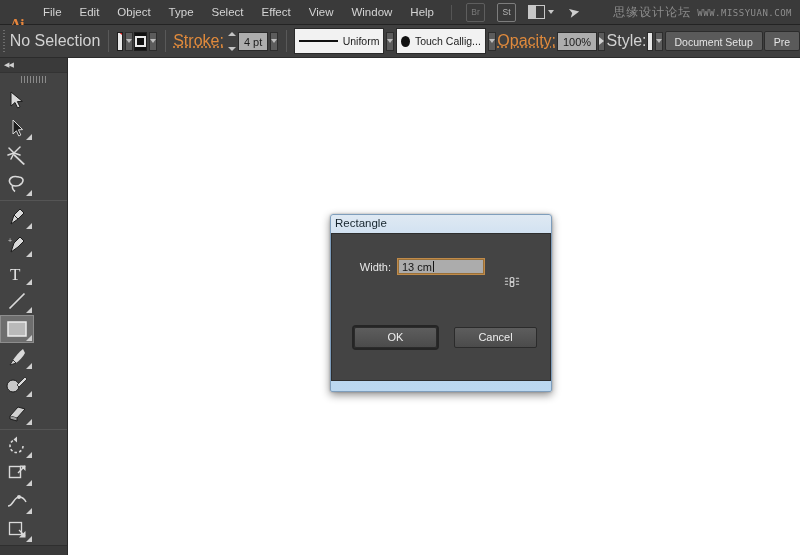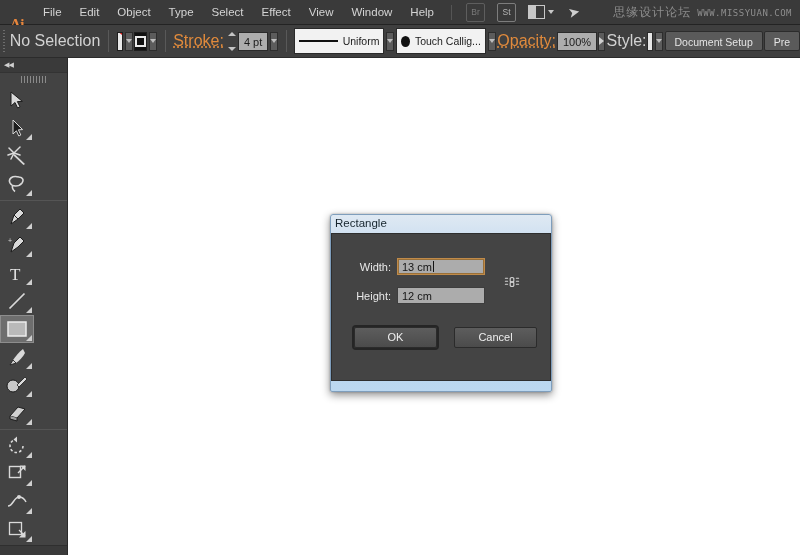--- a/index.html
+++ b/index.html
@@ -464,24 +464,20 @@
 
   <div class="dialog">
     <div class="dlg-title">Rectangle</div>
     <div class="dlg-body">
 
       <div class="row w">
         <span class="dlg-lbl">Width:</span>
         <span class="dlg-input focus"><span>13 cm</span><span class="caret-bar"></span></span>
       </div>
 
-      <div class="row h">
-        <span class="dlg-lbl">Height:</span>
-        <span class="dlg-input">12 cm</span>
-      </div>
 
       <div class="link-icon">
         <svg width="18" height="18" viewBox="0 0 18 18">
           <g stroke="#d2d2d2" stroke-width="1.15" fill="none" stroke-linecap="round">
             <path d="M7.2 5.4 A2.2 2.2 0 0 1 10.8 5.4 L10.8 8.2 A2.2 2.2 0 0 1 7.2 8.2 Z"></path>
             <path d="M7.2 9.8 A2.2 2.2 0 0 1 10.8 9.8 L10.8 12.6 A2.2 2.2 0 0 1 7.2 12.6 Z"></path>
             <path d="M2.4 5.2 L4.6 5.2 M2.4 8.2 L4.6 8.2 M2.4 11.2 L4.6 11.2"></path>
             <path d="M13.4 5.2 L15.6 5.2 M13.4 8.2 L15.6 8.2 M13.4 11.2 L15.6 11.2"></path>
           </g>
         </svg>

